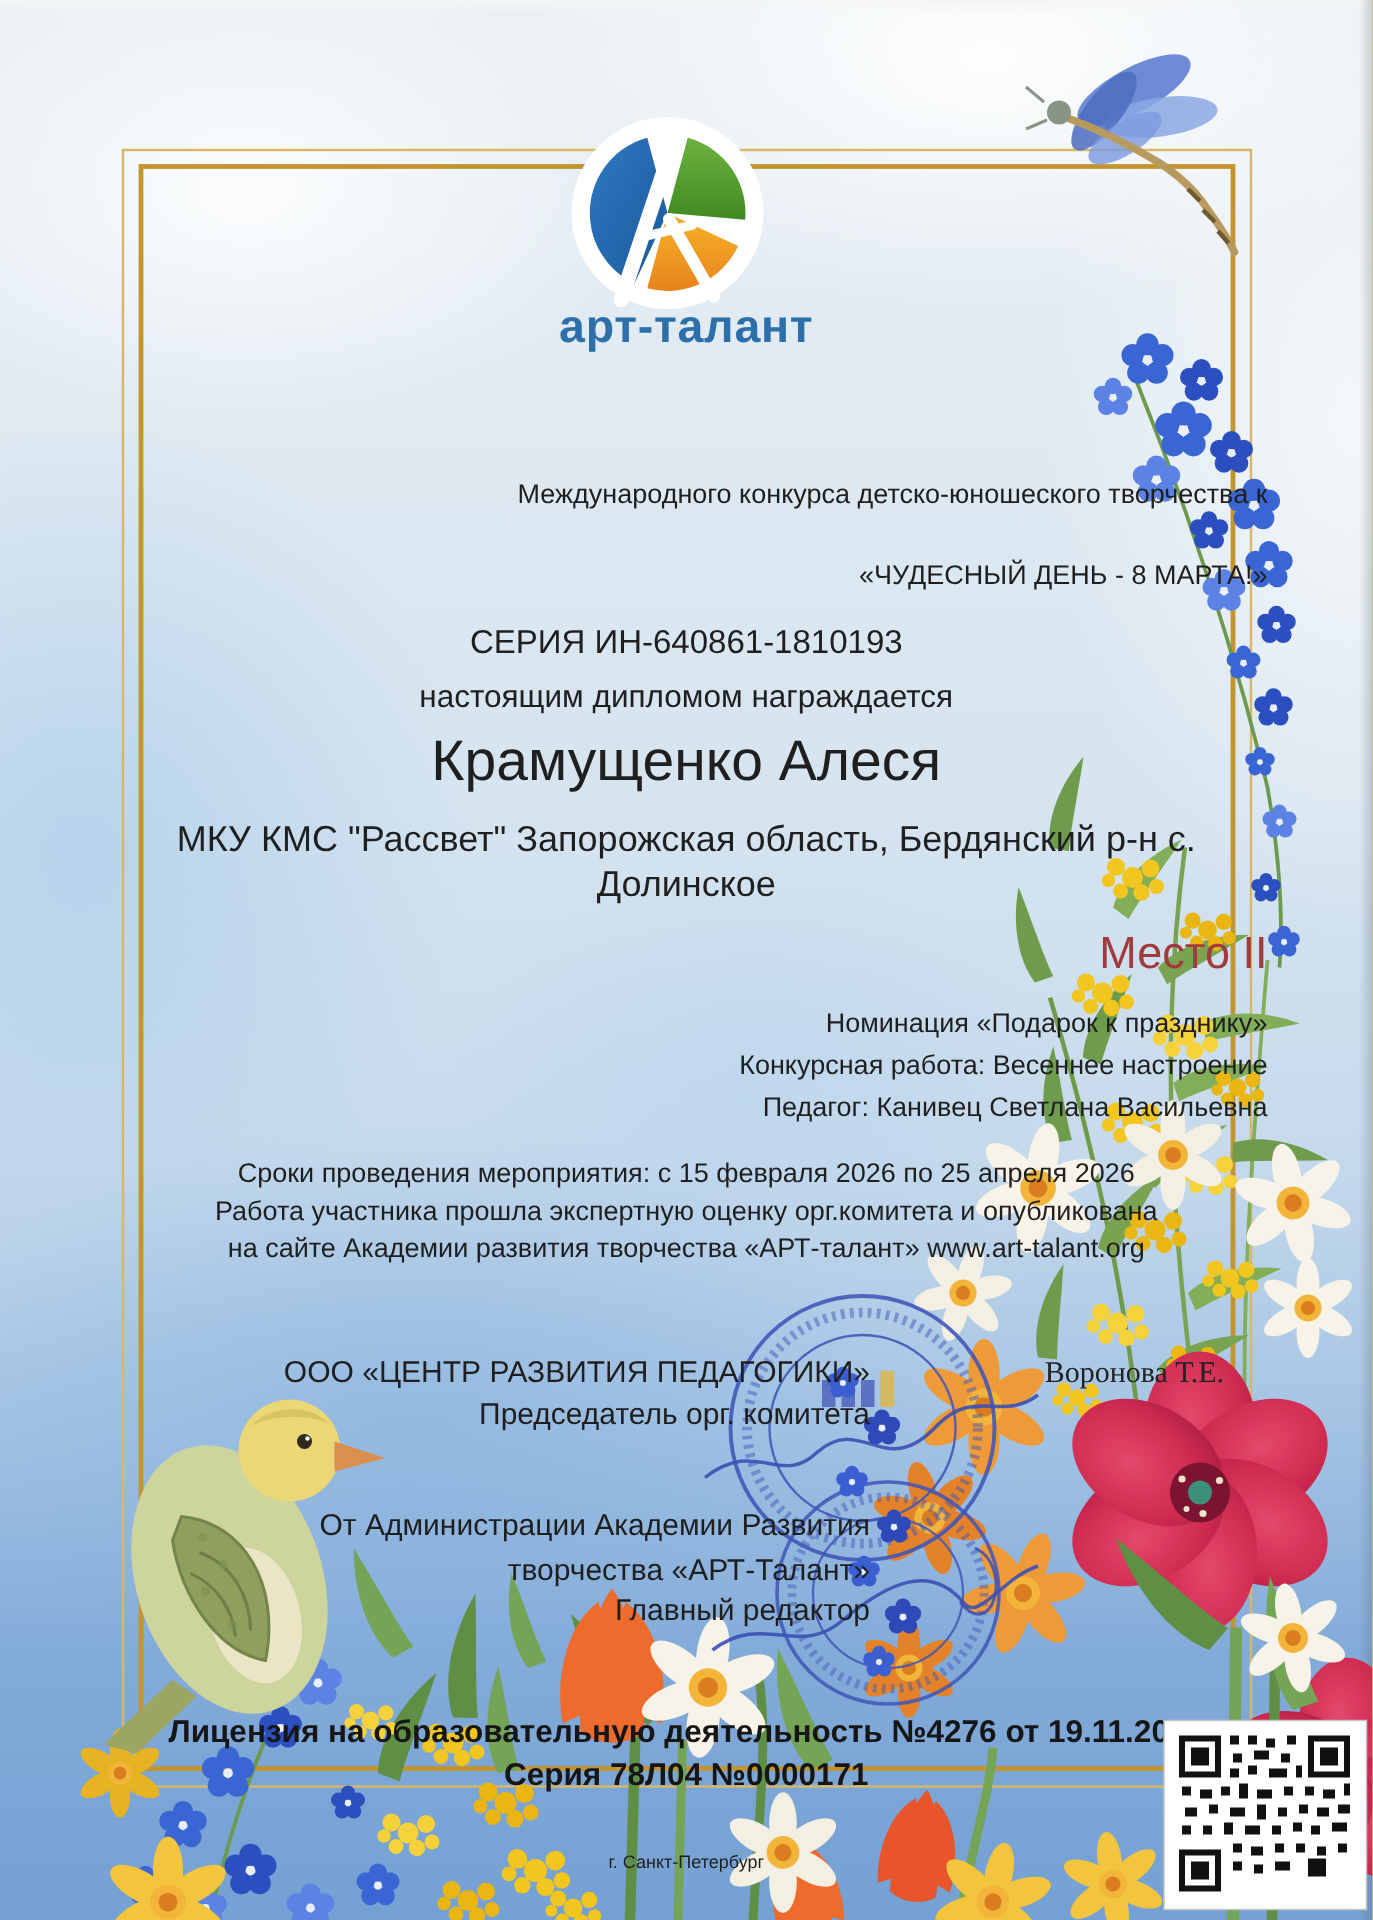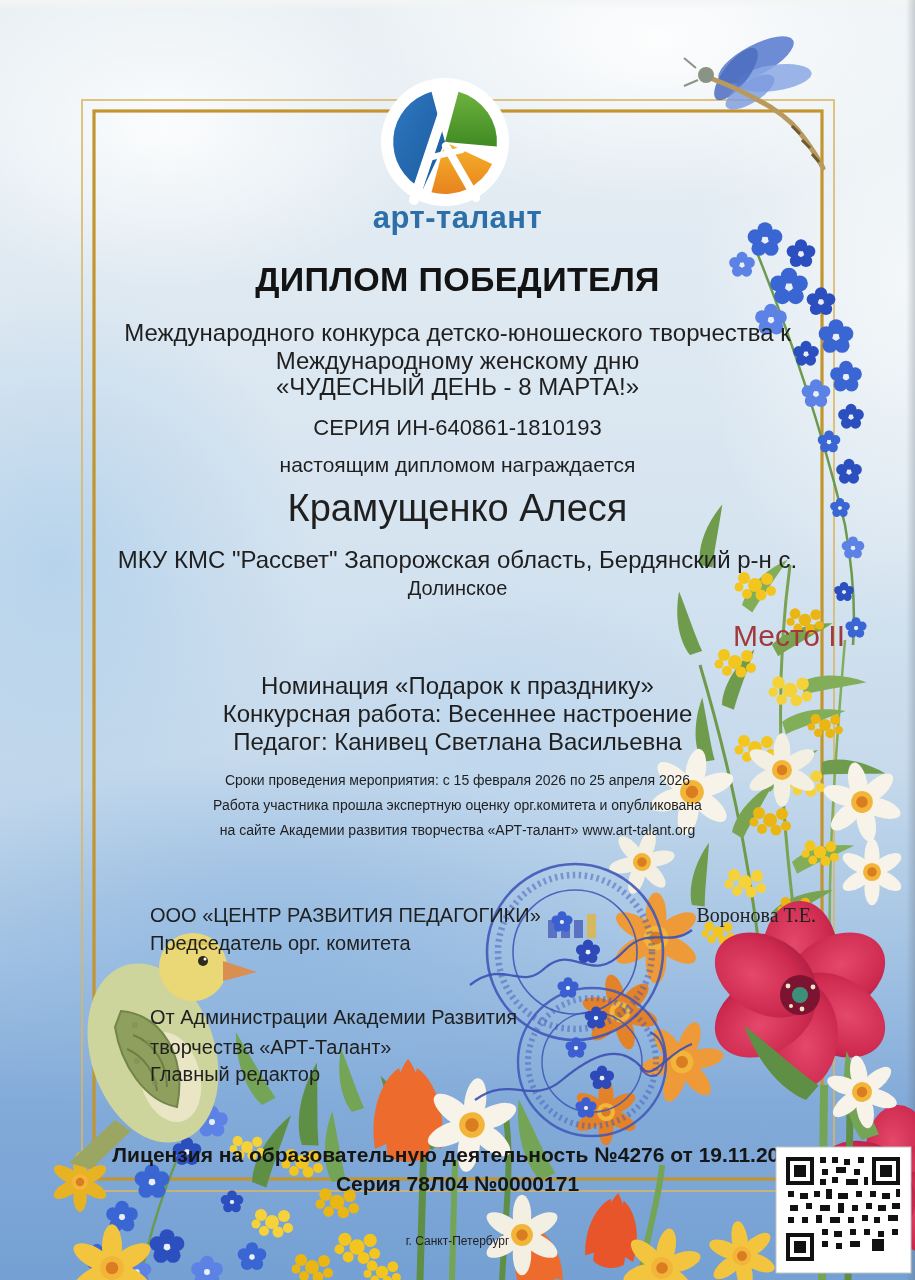--- a/index.html
+++ b/index.html
@@ -23,31 +23,31 @@
     background:linear-gradient(180deg,#f4f6f5,rgba(244,246,245,0));}
   .edge-right{position:absolute;right:0;top:0;bottom:0;width:9px;
     background:linear-gradient(90deg,rgba(90,100,110,0),rgba(90,100,110,.28));}
   .decor,.qr-layer{position:absolute;left:0;top:0;}
   .decor{z-index:2;}
   .textlayer{position:absolute;inset:0;z-index:3;}
   .qr-layer{z-index:4;}
   .t{position:absolute;left:70px;width:775px;text-align:center;color:#1f1f1f;line-height:1.2;}
   .brand{top:199px;font-size:31px;font-weight:700;color:#2d6fa8;letter-spacing:.5px;}
   .title{top:259px;font-size:34px;font-weight:700;color:#131313;letter-spacing:.3px;}
-  .c22{font-size:24px;}
+  .c22{font-size:18px;text-align:right;}
   .c1{top:319px}.c2{top:347px}.c3{top:373px}
   .series{top:415px;font-size:22px;}
   .award{top:452px;font-size:21px;}
   .recipient{top:486px;font-size:38px;}
-  .i1{top:546px;font-size:24px}.i2{top:576px;font-size:20px}
+  .i1{top:546px;font-size:24px}.i2{top:576px;font-size:24px}
   .place{top:618px;font-size:30px;color:#a13a3c;text-align:right;}
   .d1{top:672px}.d2{top:700px}.d3{top:728px}
-  .ev{font-size:14px;}
+  .ev{font-size:18px;}
   .e1{top:772px}.e2{top:797px}.e3{top:822px}
-  .sig{position:absolute;left:150px;width:430px;text-align:left;font-size:20px;color:#1f1f1f;}
+  .sig{position:absolute;left:150px;width:430px;text-align:right;font-size:20px;color:#1f1f1f;}
   .org1{top:904px}.role1{top:932px}
   .s2a{top:1006px}.s2b{top:1036px}.s2c{top:1063px}
   .sname{position:absolute;right:99px;width:280px;text-align:right;font-size:20px;color:#222;font-family:Liberation Serif, serif;}
   .n1{top:904px}.n2{top:1008px}
   .lic{font-weight:700;font-size:21px;color:#161616;}
   .lic1{top:1142px}.lic2{top:1171px}
   .city{top:1234px;font-size:12px;}
 </style>
 </head>
 <body>
@@ -322,23 +322,21 @@
       <path d="M445,142 L458.5,91.8 A52,52 0 0 1 496.8,146.5 Z" fill="url(#ggreen)"></path>
       <path d="M445,142 L492.1,164 A52,52 0 0 1 431.5,192.2 Z" fill="url(#gorange)"></path>
       <path d="M414,200 L452,86" stroke="#ffffff" stroke-width="10" stroke-linecap="round"></path>
       <path d="M446,146 L476,198" stroke="#ffffff" stroke-width="8" stroke-linecap="round"></path>
       <path d="M428,158 L462,150" stroke="#ffffff" stroke-width="6" stroke-linecap="round"></path>
     </g>
   </svg>
 
   <div class="textlayer">
     <div class="t brand">арт-талант</div>
-    <div class="t title">ДИПЛОМ ПОБЕДИТЕЛЯ</div>
     <div class="t c22 c1">Международного конкурса детско-юношеского творчества к</div>
-    <div class="t c22 c2">Международному женскому дню</div>
     <div class="t c22 c3">«ЧУДЕСНЫЙ ДЕНЬ - 8 МАРТА!»</div>
     <div class="t series">СЕРИЯ ИН-640861-1810193</div>
     <div class="t award">настоящим дипломом награждается</div>
     <div class="t recipient">Крамущенко Алеся</div>
     <div class="t i1">МКУ КМС "Рассвет" Запорожская область, Бердянский р-н с.</div>
     <div class="t i2">Долинское</div>
     <div class="t place">Место II</div>
     <div class="t c22 d1">Номинация «Подарок к празднику»</div>
     <div class="t c22 d2">Конкурсная работа: Весеннее настроение</div>
     <div class="t c22 d3">Педагог: Канивец Светлана Васильевна</div>

